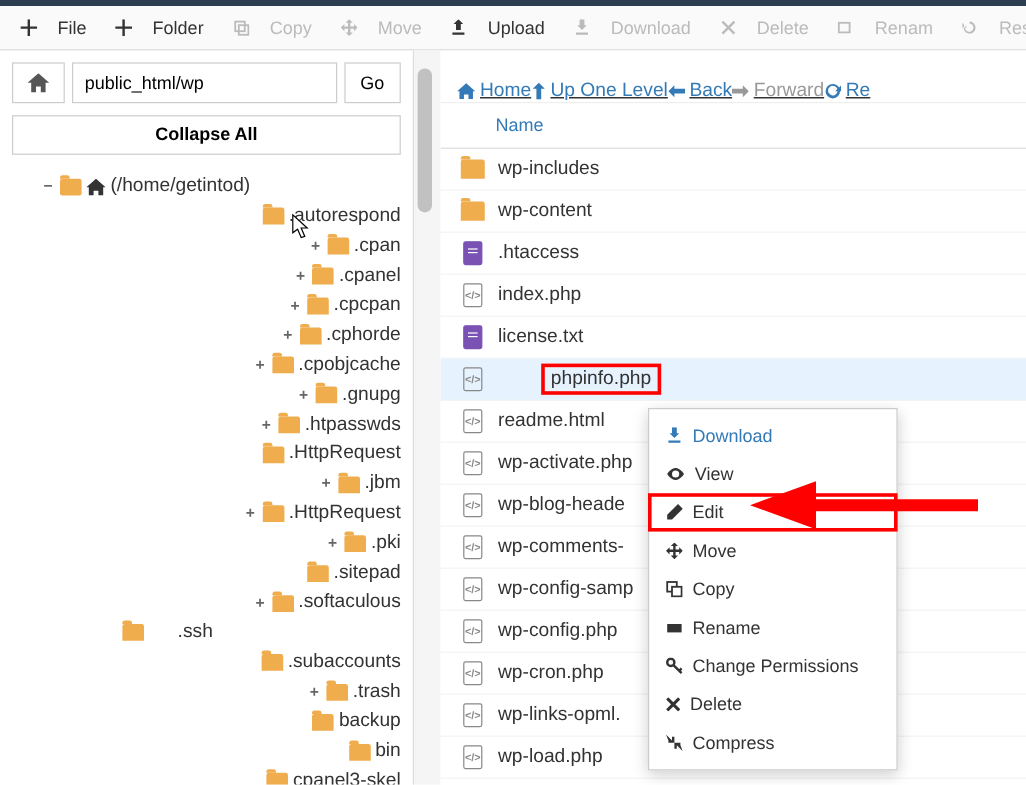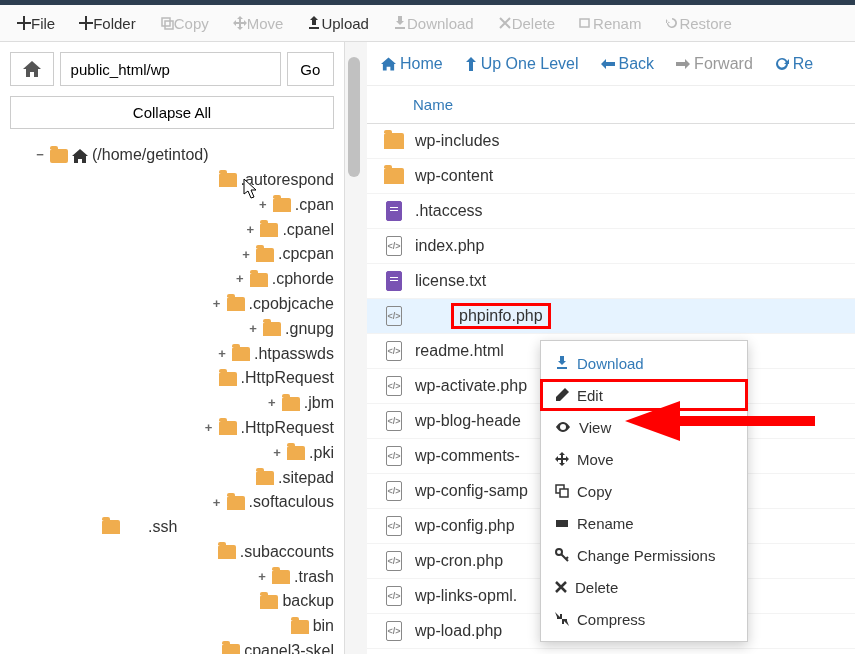--- a/index.html
+++ b/index.html
@@ -1,54 +1,54 @@
 <!DOCTYPE html>
 <html><head>
 <meta charset="utf-8">
 <style>
 * { margin: 0; padding: 0; box-sizing: border-box; font-family: Arial, Helvetica, sans-serif; }
 body { width: 855px; height: 654px; overflow: hidden; background: #fff; position: relative; }
 
 
 .toolbar { height: 42px; background: #fafafa; border-top: 5px solid #2d3e50; display: flex; align-items: center; padding: 0 5px; border-bottom: 1px solid #ddd; }
-.tb-btn { display: flex; align-items: center; gap: 0; padding: 6px 12px; font-size: 15px; cursor: pointer; color: #333; }
+.tb-btn { display: flex; align-items: center; gap: 17px; padding: 6px 12px; font-size: 15px; cursor: pointer; color: #333; }
 .tb-btn.disabled { color: #bbb; cursor: default; }
 .tb-btn svg { width: 14px; height: 14px; }
 
 
 .main { display: flex; height: calc(100% - 42px); }
 .left { width: 345px; display: flex; flex-direction: column; border-right: 1px solid #ddd; }
 .scrollgutter { width: 22px; background: #f5f5f5; position: relative; }
 .thumb { position: absolute; left: 3px; top: 15px; width: 12px; height: 120px; background: #c1c1c1; border-radius: 6px; }
 .right { flex: 1; display: flex; flex-direction: column; overflow: hidden; }
 
 
 .pathbar { display: flex; padding: 10px; gap: 6px; }
 .home-btn { width: 46px; height: 34px; border: 1px solid #ccc; display: flex; align-items: center; justify-content: center; cursor: pointer; }
 .path-input { flex: 1; height: 34px; border: 1px solid #ccc; padding: 0 10px; font-size: 15px; }
 .go-btn { width: 50px; height: 34px; border: 1px solid #ccc; background: #fff; cursor: pointer; font-size: 15px; }
 
 
-.collapse { margin: 0 10px 10px; height: 34px; border: 1px solid #ccc; display: flex; align-items: center; justify-content: center; font-size: 15px; cursor: pointer; }
+.collapse { margin: 0 10px 10px; height: 34px; border: 1px solid #ccc; display: flex; align-items: center; justify-content: center; font-size: 15px; cursor: pointer; font-weight: bold; }
 
 
 .tree { padding: 4px 10px; font-size: 16px; line-height: 1.55; color: #333; overflow: hidden; }
 .tree-row { display: flex; align-items: center; gap: 4px; white-space: nowrap; }
 .plus { width: 12px; font-size: 13px; color: #666; font-weight: bold; text-align: center; }
 .folder-ico { width: 18px; height: 14px; background: #f0ad4e; border-radius: 2px 2px 0 0; position: relative; flex-shrink: 0; }
 .folder-ico::before { content: ''; position: absolute; top: -3px; left: 0; width: 8px; height: 3px; background: #f0ad4e; border-radius: 2px 2px 0 0; }
 .folder-open { width: 18px; height: 14px; background: #f0ad4e; border-radius: 2px; position: relative; flex-shrink: 0; }
 .folder-open::before { content: ''; position: absolute; top: -3px; left: 0; width: 8px; height: 3px; background: #f0ad4e; border-radius: 2px 2px 0 0; }
 .home-ico { width: 16px; height: 14px; }
 .ind1 { margin-left: 24px; }
 .ind2 { margin-left: 38px; justify-content: flex-end; }
 .ind3 { margin-left: 52px; gap: 28px; }
 
 
-.rnav { height: 44px; display: flex; align-items: center; padding: 0 14px; gap: 22px; border-bottom: 1px solid #eee; background: #fff; }
+.rnav { height: 44px; display: flex; align-items: flex-end; padding: 0 14px; border-bottom: 1px solid #eee; background: #fff; text-decoration: underline; }
 .rnav-btn { display: flex; align-items: center; gap: 4px; color: #337ab7; font-size: 16px; cursor: pointer; }
 .rnav-btn.disabled { color: #999; }
 
 
 .fhead { height: 38px; border-bottom: 1px solid #ddd; display: flex; align-items: center; padding-left: 46px; color: #337ab7; font-size: 15px; }
 
 
 .frow { height: 35px; display: flex; align-items: center; padding-left: 16px; font-size: 16px; color: #333; border-bottom: 1px solid #f3f3f3; }
 .frow.selected { background: #e6f3ff; }
 .ficon { width: 22px; height: 22px; margin-right: 10px; flex-shrink: 0; display: flex; align-items: center; justify-content: center; }
@@ -420,31 +420,31 @@
   </div>
 </div>
 
 <div class="ctx">
   <div class="ctx-item link">
       <svg width="14" height="14" viewBox="0 0 14 14">
         <path d="M5 0h4v5h2L7 9 3 5h2zM2 11h10v2H2z" fill="#337ab7"></path>
       </svg>
       <span>Download</span>
     </div>
-  <div class="ctx-item boxed">
-      <svg width="14" height="14" viewBox="0 0 14 14">
-        <path d="M10 0l4 4-9 9H1v-4z" fill="#333"></path>
-      </svg>
-      <span>Edit</span>
-    </div>
   <div class="ctx-item">
       <svg width="16" height="10" viewBox="0 0 16 10">
         <path d="M8 0C4 0 1 5 1 5s3 5 7 5 7-5 7-5-3-5-7-5zm0 8a3 3 0 1 1 0-6 3 3 0 0 1 0 6z" fill="#333"></path>
       </svg>
       <span>View</span>
+    </div>
+  <div class="ctx-item boxed">
+      <svg width="14" height="14" viewBox="0 0 14 14">
+        <path d="M10 0l4 4-9 9H1v-4z" fill="#333"></path>
+      </svg>
+      <span>Edit</span>
     </div>
   <div class="ctx-item">
       <svg width="14" height="14" viewBox="0 0 14 14">
         <path d="M7 0l3 3H8v3h3V4l3 3-3 3V8H8v3h2l-3 3-3-3h2V8H3v2L0 7l3-3v2h3V3H4z" fill="#333"></path>
       </svg>
       <span>Move</span>
     </div>
   <div class="ctx-item">
       <svg width="14" height="14" viewBox="0 0 14 14">
         <rect x="1" y="1" width="8" height="8" fill="none" stroke="#333" stroke-width="1.5"></rect>

